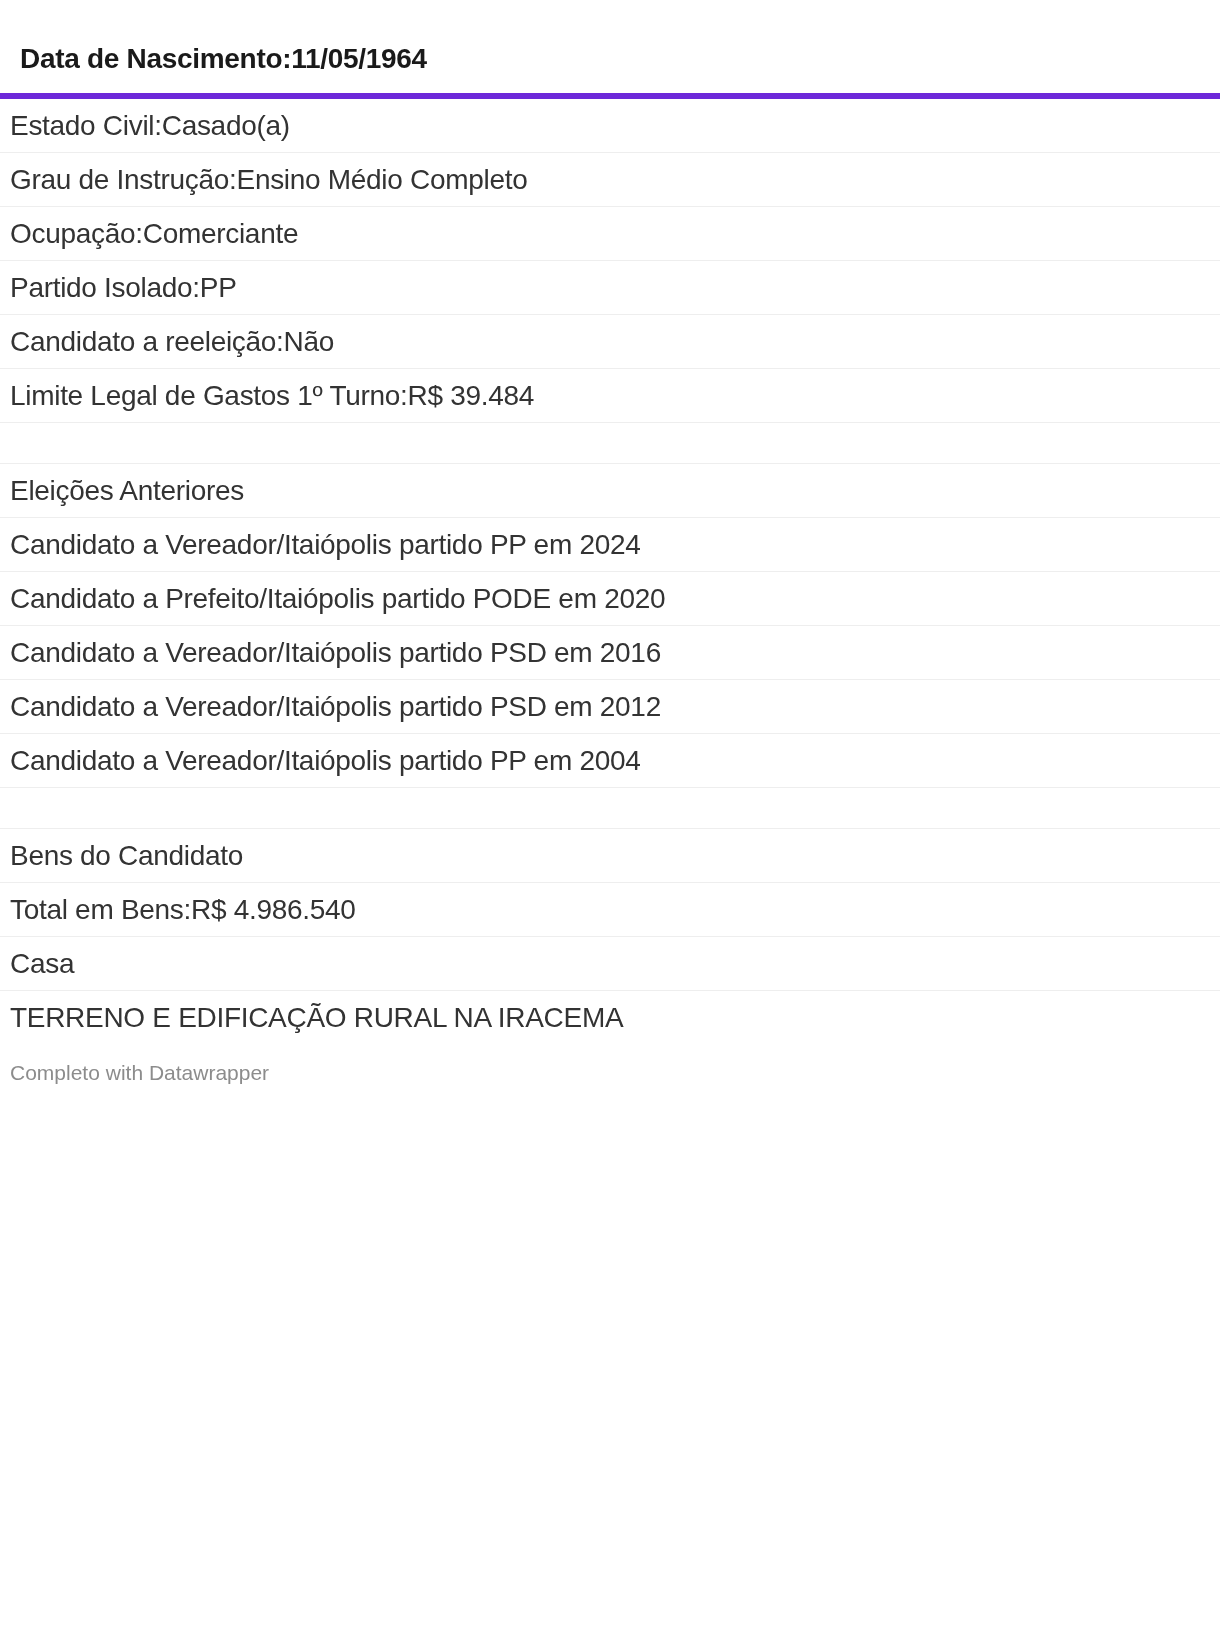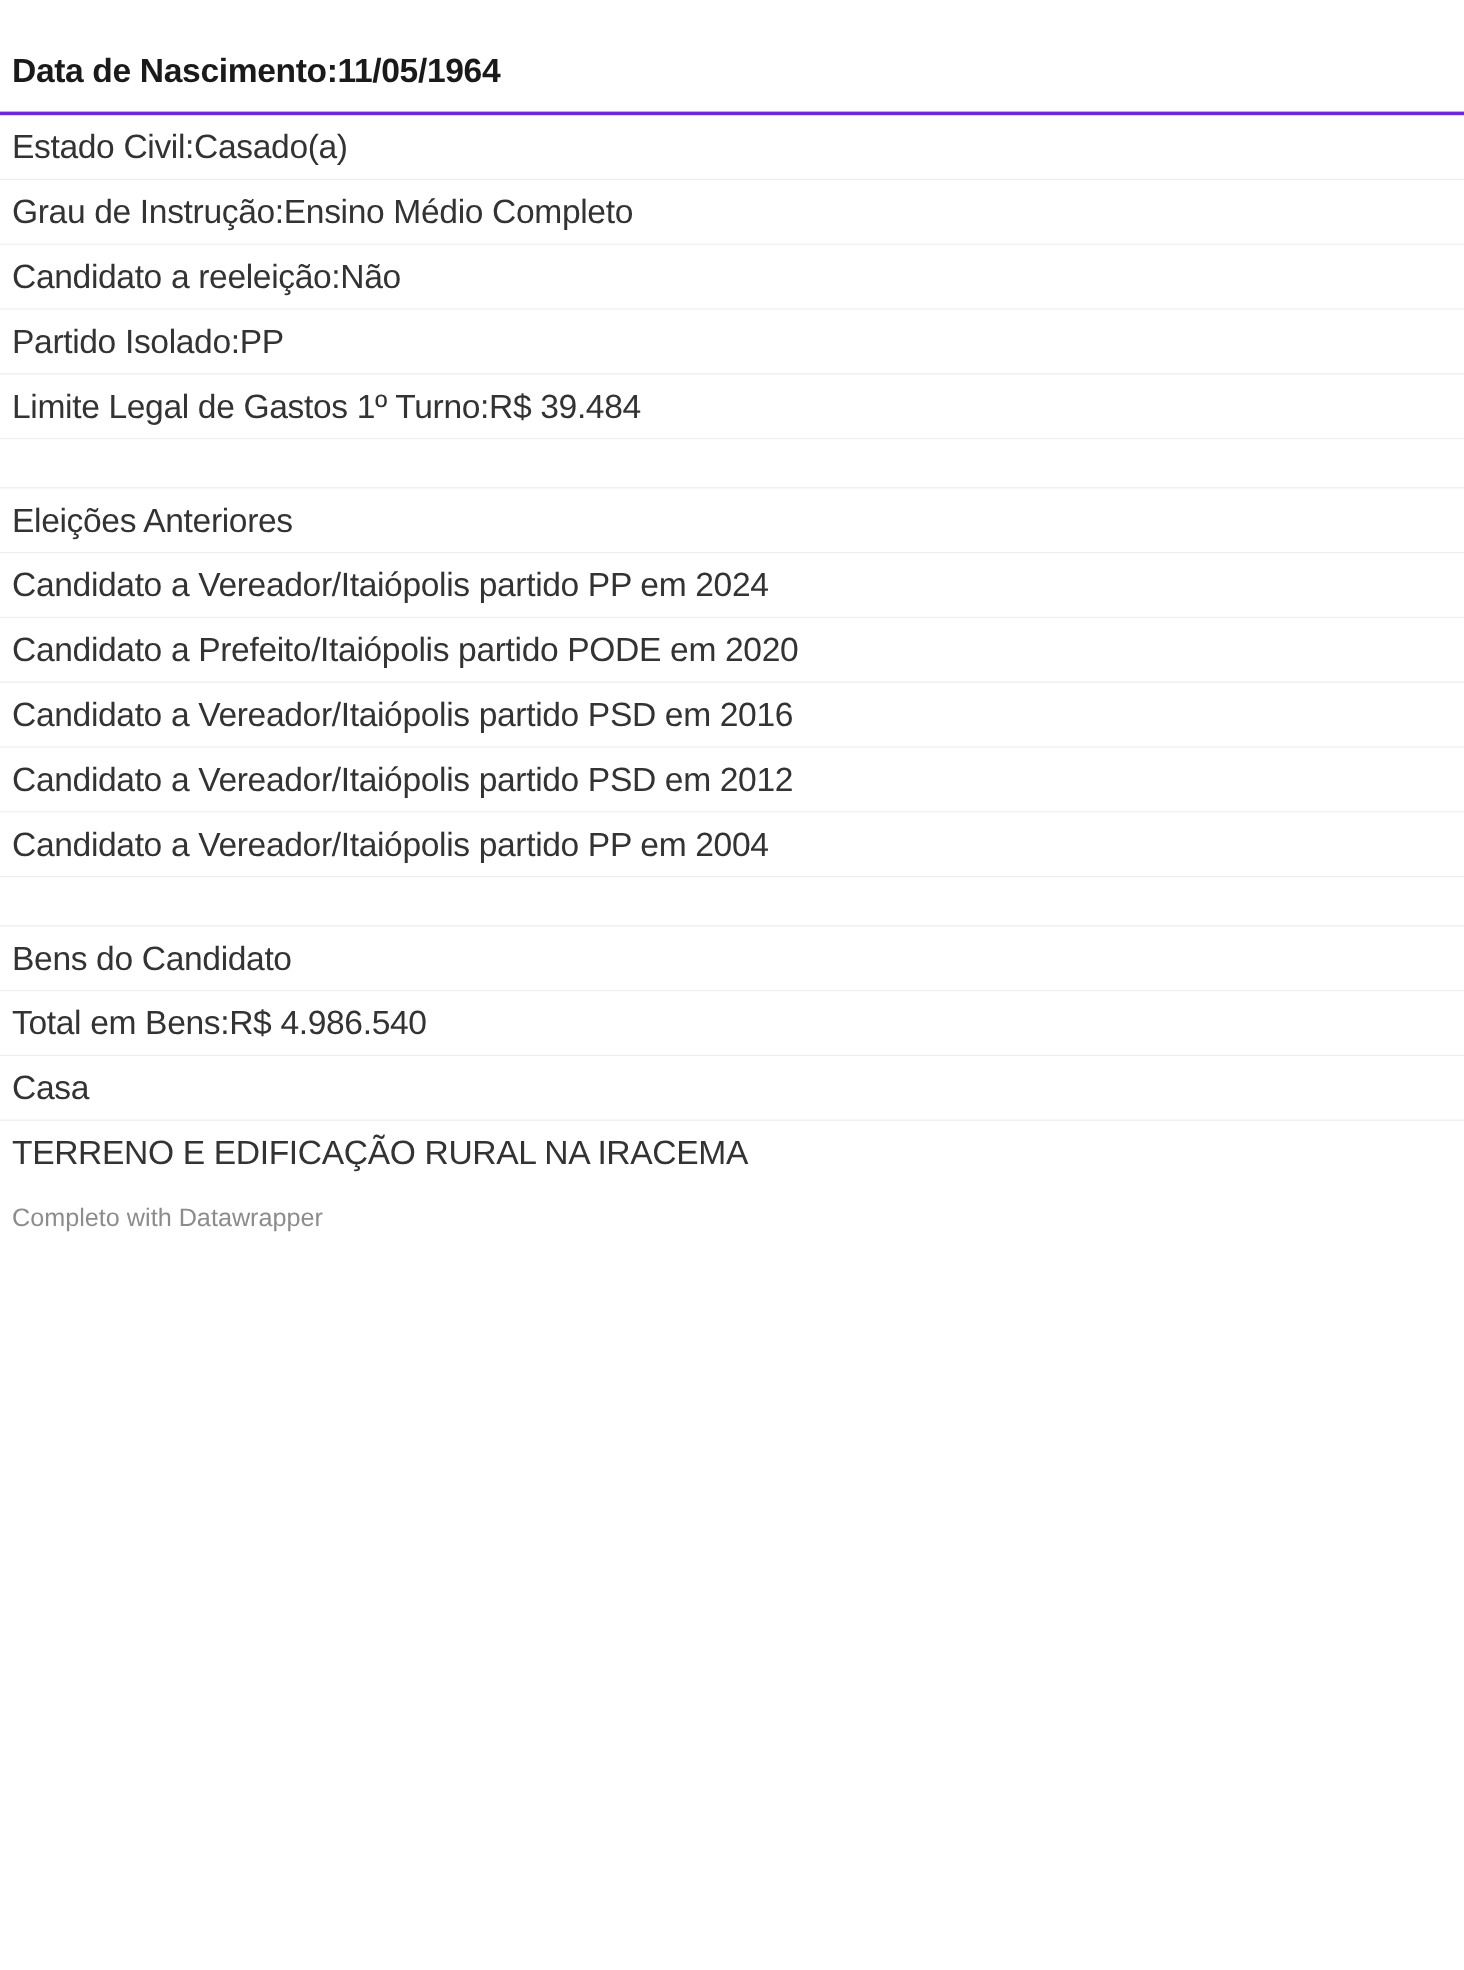--- a/index.html
+++ b/index.html
@@ -10,27 +10,27 @@
   }
   .card {
     position: relative;
     width: 1220px;
     height: 1642px;
     background: #ffffff;
     overflow: hidden;
   }
   .table-header {
     box-sizing: border-box;
-    padding: 42px 10px 17px 10px;
+    padding: 42px 10px 17px 20px;
     font-size: 28px;
     line-height: 34px;
     font-weight: 700;
     letter-spacing: -0.3px;
     color: #1a1a1a;
-    border-bottom: 3px solid #6d28d9;
+    border-bottom: 6px solid #6d28d9;
   }
   .row {
     box-sizing: border-box;
     height: 54px;
     display: flex;
     align-items: center;
     padding: 0 10px;
     font-size: 28px;
     letter-spacing: -0.3px;
     color: #333333;
@@ -66,22 +66,23 @@
 </style>
 </head>
 <body>
 
 <div class="card">
   <div class="table-header">Data de Nascimento:11/05/1964</div>
 
   <div id="table-body">
       <div class="row">Estado Civil:Casado(a)</div>
       <div class="row">Grau de Instrução:Ensino Médio Completo</div>
+      <div class="row">Ocupação:Comerciante</div>
+      <div class="row">Partido Isolado:PP</div>
       <div class="row">Candidato a reeleição:Não</div>
-      <div class="row">Partido Isolado:PP</div>
       <div class="row">Limite Legal de Gastos 1º Turno:R$ 39.484</div>
       <div class="row spacer"></div>
       <div class="row">Eleições Anteriores</div>
       <div class="row">Candidato a Vereador/Itaiópolis partido PP em 2024</div>
       <div class="row">Candidato a Prefeito/Itaiópolis partido PODE em 2020</div>
       <div class="row">Candidato a Vereador/Itaiópolis partido PSD em 2016</div>
       <div class="row">Candidato a Vereador/Itaiópolis partido PSD em 2012</div>
       <div class="row">Candidato a Vereador/Itaiópolis partido PP em 2004</div>
       <div class="row spacer"></div>
       <div class="row">Bens do Candidato</div>

